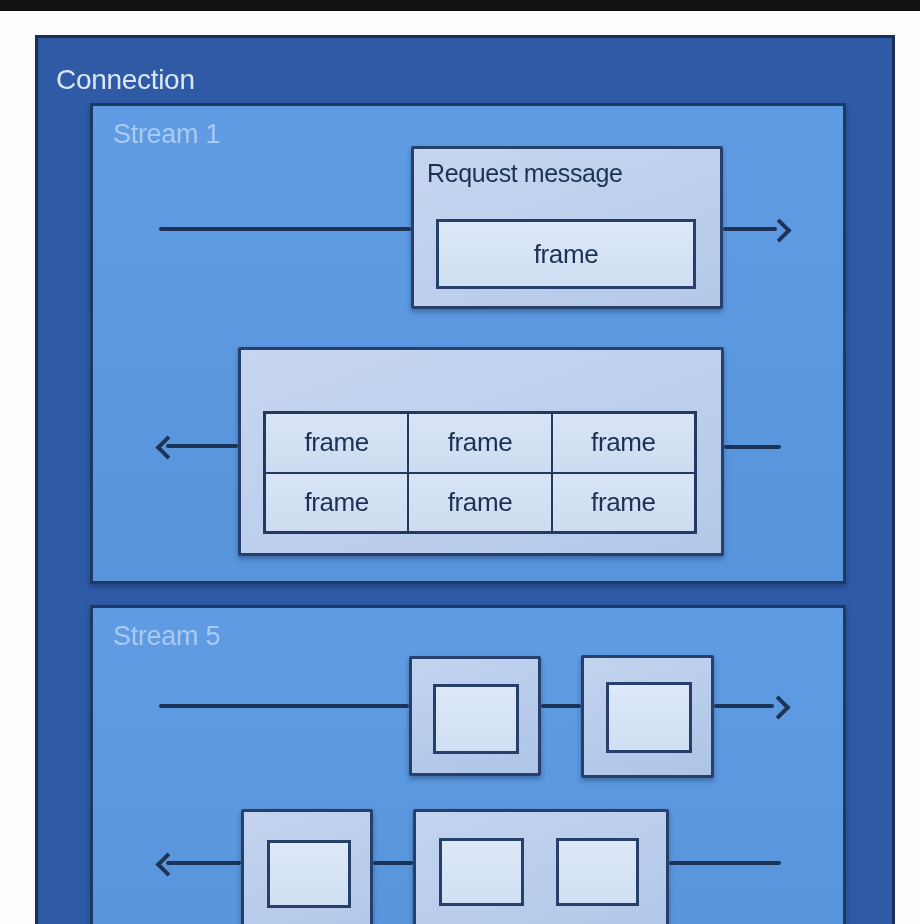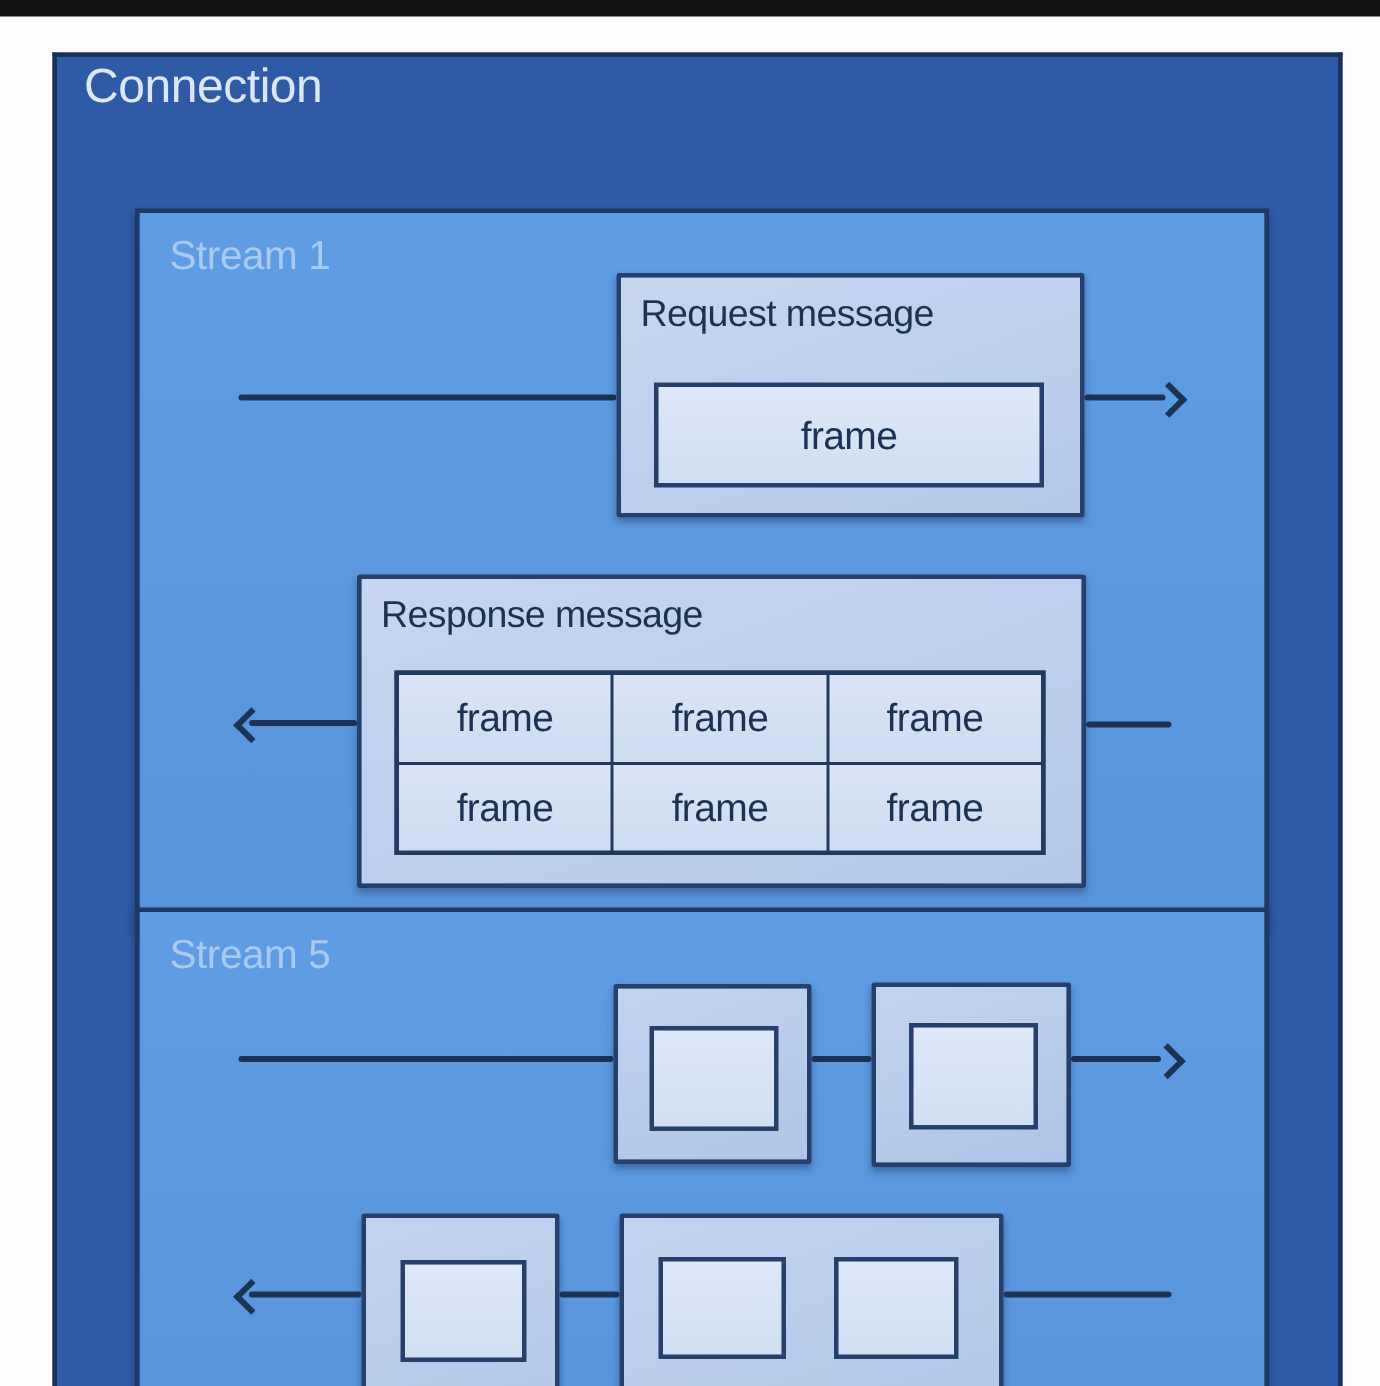--- a/index.html
+++ b/index.html
@@ -21,31 +21,31 @@
   }
   .page{position:relative;width:920px;height:924px;overflow:hidden;background:#fdfdfd;}
   .top-bar{position:absolute;left:0;top:0;width:920px;height:11px;background:var(--top-bar);}
 
   .connection{
     position:absolute;left:35px;top:35px;width:860px;height:900px;
     background:var(--connection-fill);
     border:3px solid #1c2f55;border-bottom:none;box-sizing:border-box;
   }
   .connection-label{
-    position:absolute;left:18px;top:1px;
-    font-size:32px;letter-spacing:-0.3px;color:var(--connection-label-color);text-align:right;
+    position:absolute;left:18px;top:26px;
+    font-size:28px;letter-spacing:-0.3px;color:var(--connection-label-color);text-align:right;
   }
 
   .stream{
     position:absolute;left:52px;width:756px;box-sizing:border-box;
     background:linear-gradient(180deg,#5f9ce3,#5894dc);
     border:3px solid #1d3964;
     box-shadow:0 3px 5px rgba(10,25,60,0.35);
   }
-  .stream1{top:65px;height:481px;margin-top:36px;}
+  .stream1{top:65px;height:481px;}
   .stream2{top:567px;height:360px;border-bottom:none;}
   .stream-label{
     position:absolute;left:20px;top:13px;
     font-size:27px;letter-spacing:-0.3px;color:var(--stream-label-color);
   }
 
   .msg-box{
     position:absolute;box-sizing:border-box;
     background:linear-gradient(160deg,#c6d6f0 0%,#b4c9e9 100%);
     border:3px solid #27406b;border-radius:2px;
@@ -111,21 +111,20 @@
         <div class="frame-box" style="left:22px;top:70px;width:260px;height:70px;">frame</div>
       </div>
 
       <div class="h-line" style="left:630px;top:121px;width:54px;"></div>
       <div class="chev chev-right" style="left:678px;top:116px;"></div>
 
       <div class="chev chev-left" style="left:66px;top:333px;"></div>
       <div class="h-line" style="left:73px;top:338px;width:72px;"></div>
 
       <div class="msg-box" style="left:145px;top:241px;width:486px;height:209px;">
-        <div class="msg-title">Response message</div>
         <div class="frame-table" style="left:22px;top:61px;width:434px;height:123px;">
           <div class="frame-cell">frame</div>
           <div class="frame-cell">frame</div>
           <div class="frame-cell">frame</div>
           <div class="frame-cell">frame</div>
           <div class="frame-cell">frame</div>
           <div class="frame-cell">frame</div>
         </div>
       </div>
 

